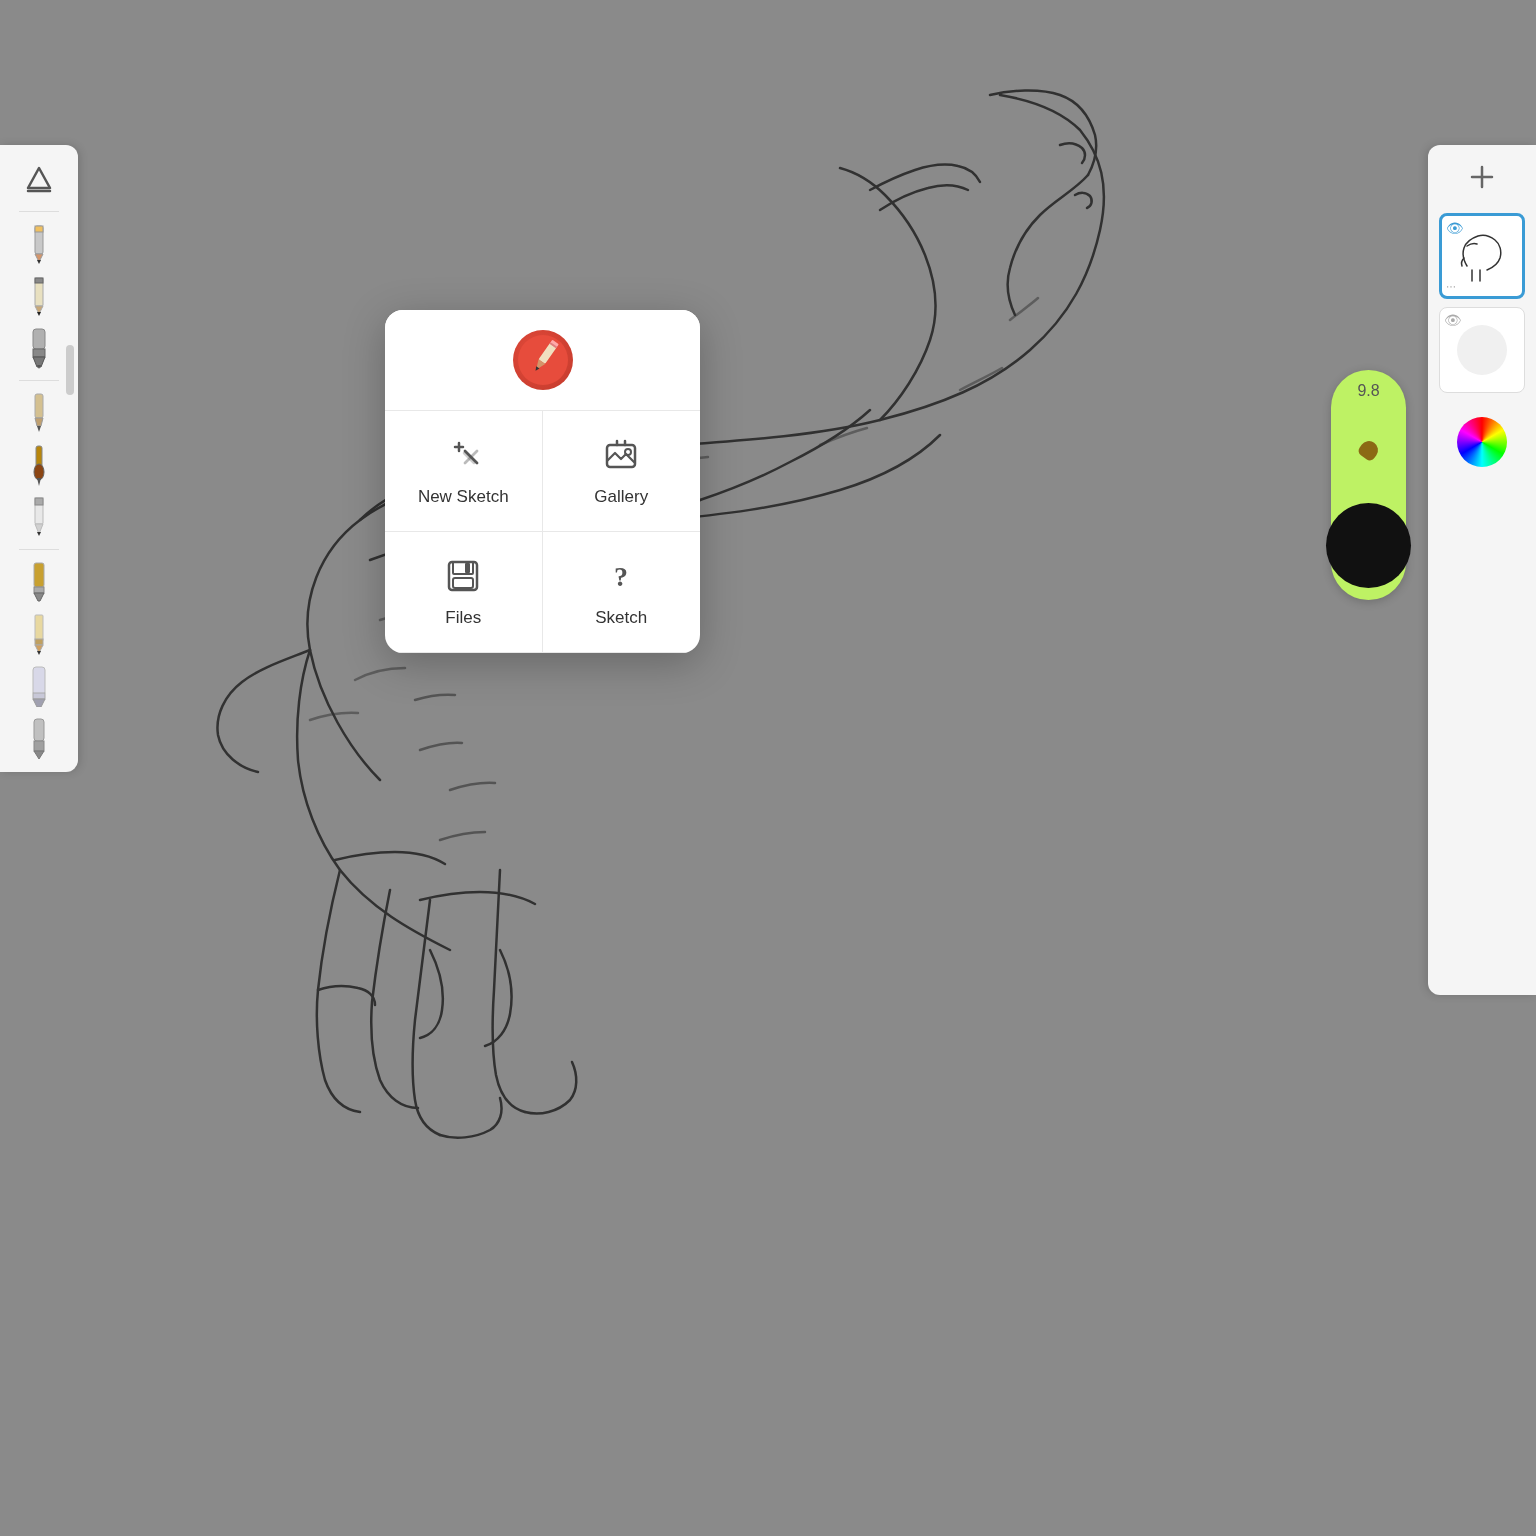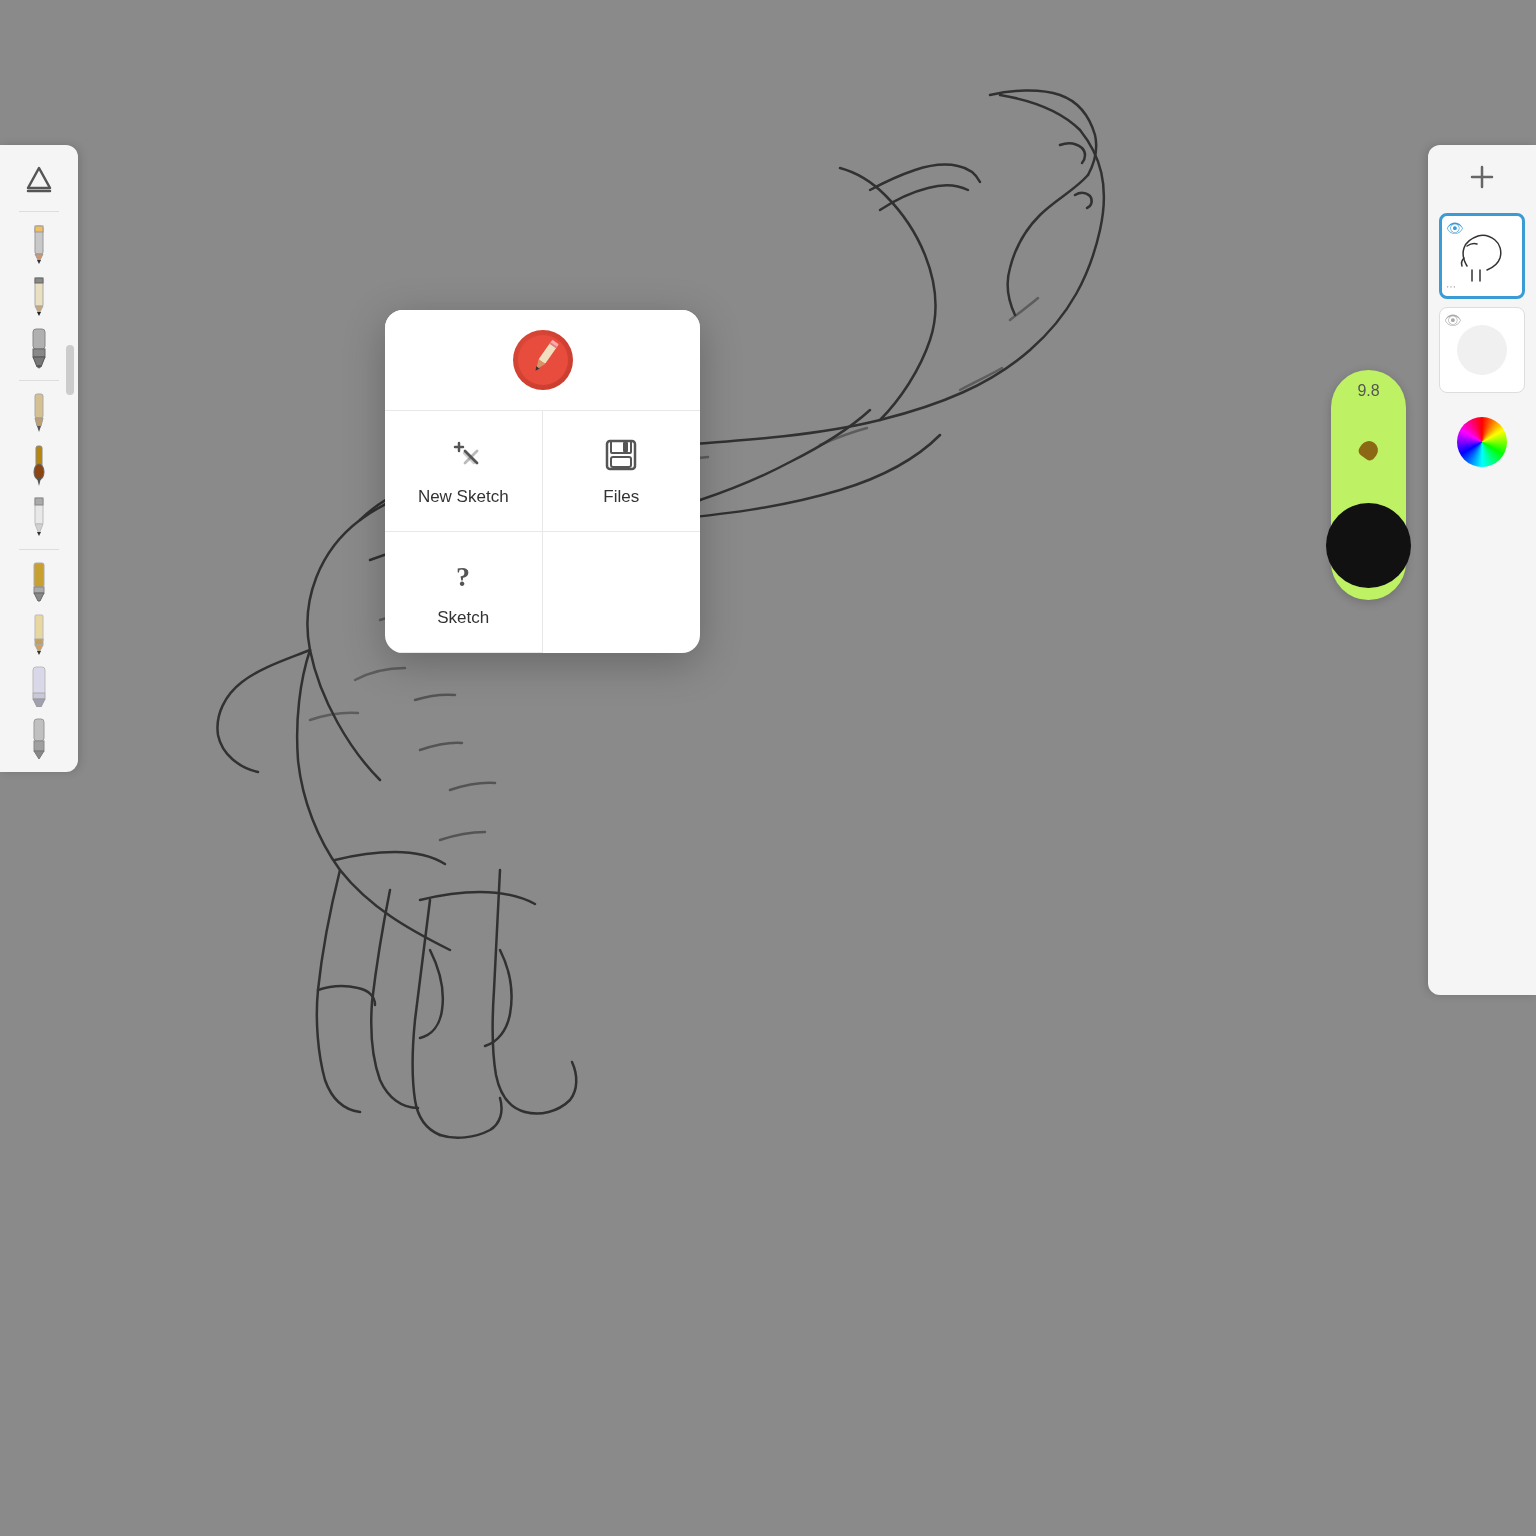--- a/index.html
+++ b/index.html
@@ -545,20 +545,33 @@
           <line x1="14" y1="6" x2="14" y2="14" stroke="#555" stroke-width="2.5" stroke-linecap="round"></line>
           <line x1="20" y1="14" x2="32" y2="26" stroke="#555" stroke-width="2.8" stroke-linecap="round"></line>
           <line x1="20" y1="26" x2="32" y2="14" stroke="#555" stroke-width="2.8" stroke-linecap="round" opacity="0.4"></line>
 
           <path d="M19,16 L29,26" stroke="#555" stroke-width="2.5" stroke-linecap="round" opacity="0.3"></path>
         </svg>
       </div>
       <span class="menu-label">New Sketch</span>
     </div>
 
+    <div class="menu-item">
+      <div class="menu-icon">
+        <svg class="icon-svg" viewBox="0 0 36 36" fill="none" xmlns="http://www.w3.org/2000/svg">
+          <rect x="4" y="8" width="28" height="22" rx="3" stroke="#555" stroke-width="2.5"></rect>
+          <path d="M4,24 L12,16 L18,22 L23,17 L32,26" stroke="#555" stroke-width="2.2" stroke-linecap="round" stroke-linejoin="round"></path>
+          <circle cx="25" cy="15" r="3" stroke="#555" stroke-width="2"></circle>
+
+          <line x1="14" y1="4" x2="14" y2="8" stroke="#555" stroke-width="2.5" stroke-linecap="round"></line>
+          <line x1="22" y1="4" x2="22" y2="8" stroke="#555" stroke-width="2.5" stroke-linecap="round"></line>
+        </svg>
+      </div>
+      <span class="menu-label">Gallery</span>
+    </div>
 
     <div class="menu-item">
       <div class="menu-icon">
         <svg class="icon-svg" viewBox="0 0 36 36" fill="none" xmlns="http://www.w3.org/2000/svg">
           <rect x="4" y="4" width="28" height="28" rx="3" stroke="#555" stroke-width="2.5"></rect>
           <rect x="8" y="4" width="20" height="12" rx="1" stroke="#555" stroke-width="2"></rect>
           <rect x="20" y="5" width="5" height="10" rx="1" fill="#555"></rect>
           <rect x="8" y="20" width="20" height="10" rx="2" stroke="#555" stroke-width="2"></rect>
         </svg>
       </div>

